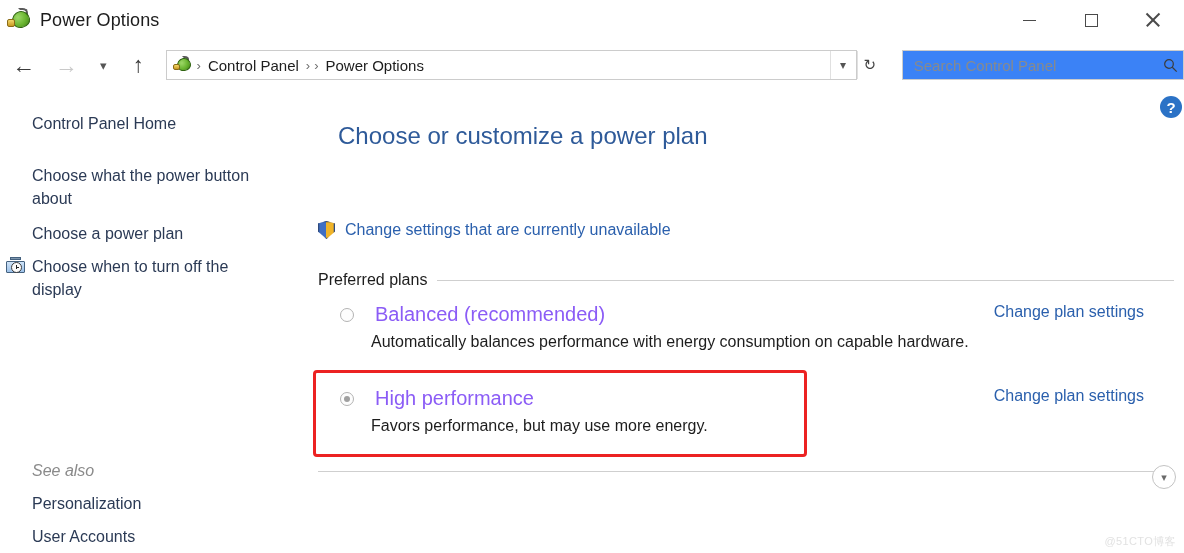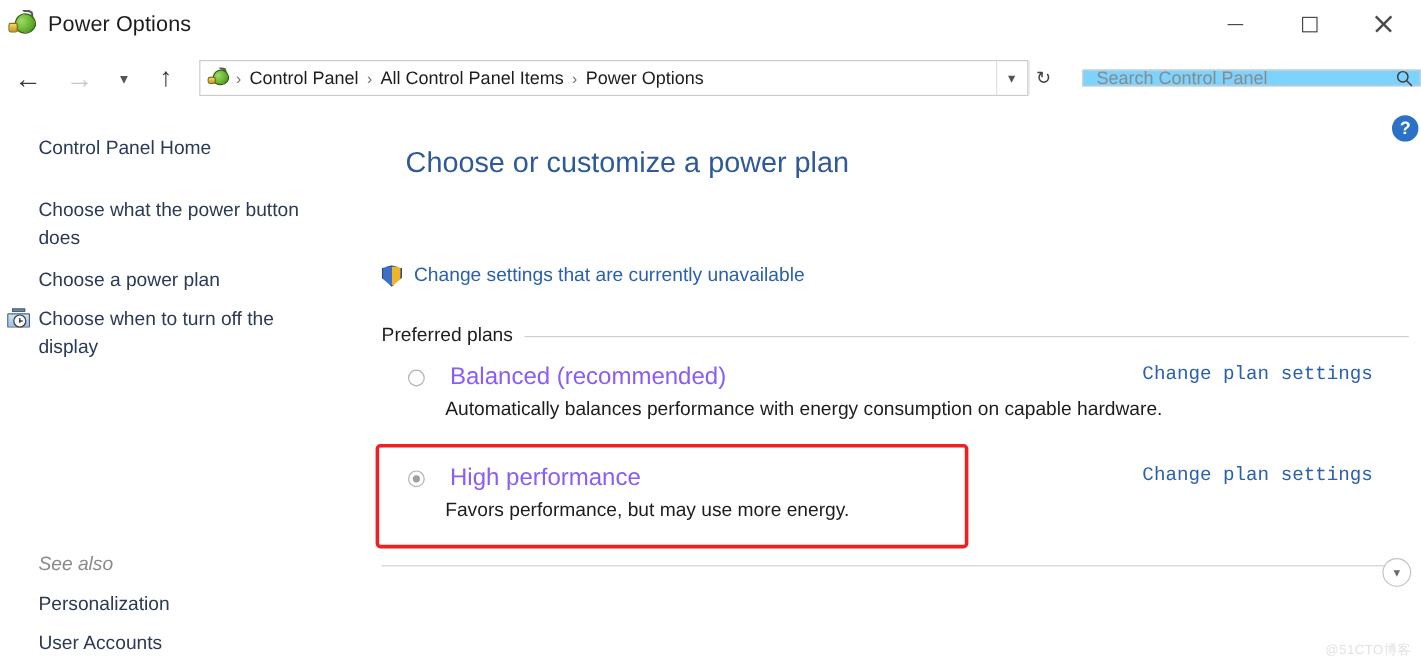--- a/index.html
+++ b/index.html
@@ -165,23 +165,23 @@
     display: flex;
     align-items: center;
     justify-content: center;
     font-size: 15px;
     color: #444;
     box-sizing: border-box;
   }
   .searchbox {
     margin-left: 20px;
     width: 292px;
-    height: 14px;
+    height: 30px;
     border: 1px solid #cccccc;
-    background: #7dd3fc;
+    background: #3b82f6;
     display: flex;
     align-items: center;
     box-sizing: border-box;
   }
   .search-input {
     border: none;
     outline: none;
     flex: 1;
     font-size: 15px;
     font-family: "Liberation Sans", sans-serif;
@@ -344,21 +344,20 @@
     margin-left: 53px;
     margin-top: 7px;
   }
   .change-link {
     position: absolute;
     right: 30px;
     top: 0;
     font-size: 16px;
     color: #2b60ad;
     white-space: nowrap;
-    font-family: Liberation Mono, monospace;
   }
   #plan-balanced { top: 208px; }
   #plan-high     { top: 292px; }
 
   .highlight-box {
     position: absolute;
     left: 1px;
     top: 275px;
     width: 494px;
     height: 87px;
@@ -521,21 +520,20 @@
   <div class="addressbar">
     <div class="addr-icon">
       <div class="appicon-cord"></div>
       <div class="appicon-core"></div>
       <div class="appicon-prong"></div>
     </div>
     <div class="crumbs">
       <span class="crumb-sep">›</span>
       <span class="crumb">Control Panel</span>
       <span class="crumb-sep">›</span>
-      <span class="crumb">All Control Panel Items</span>
       <span class="crumb-sep">›</span>
       <span class="crumb">Power Options</span>
     </div>
     <div class="addr-chevron">▾</div>
   </div>
   <div class="refresh-btn">↻</div>
 
   <div class="searchbox">
     <input class="search-input" type="text" placeholder="Search Control Panel" style="">
     <div class="search-icon">
@@ -545,21 +543,21 @@
       </svg>
     </div>
   </div>
 </div>
 
 <div class="help-btn">?</div>
 
 <div class="sidebar">
   <div class="side-link" style="top:18px;">Control Panel Home</div>
 
-  <div class="side-link" style="top:70px; width:250px;">Choose what the power button does</div>
+  <div class="side-link" style="top:70px; width:250px;">Choose what the power button about</div>
 
   <span class="side-ico" style="top:130px;">
     <span class="shield"><span class="shield-body"></span><span class="shield-ring"></span></span>
   </span>
   <div class="side-link" style="top:128px;">Choose a power plan</div>
 
   <span class="side-ico" style="top:165px;">
     <span class="monclock">
       <span class="mon-screen"></span>
       <span class="mon-base"></span>

